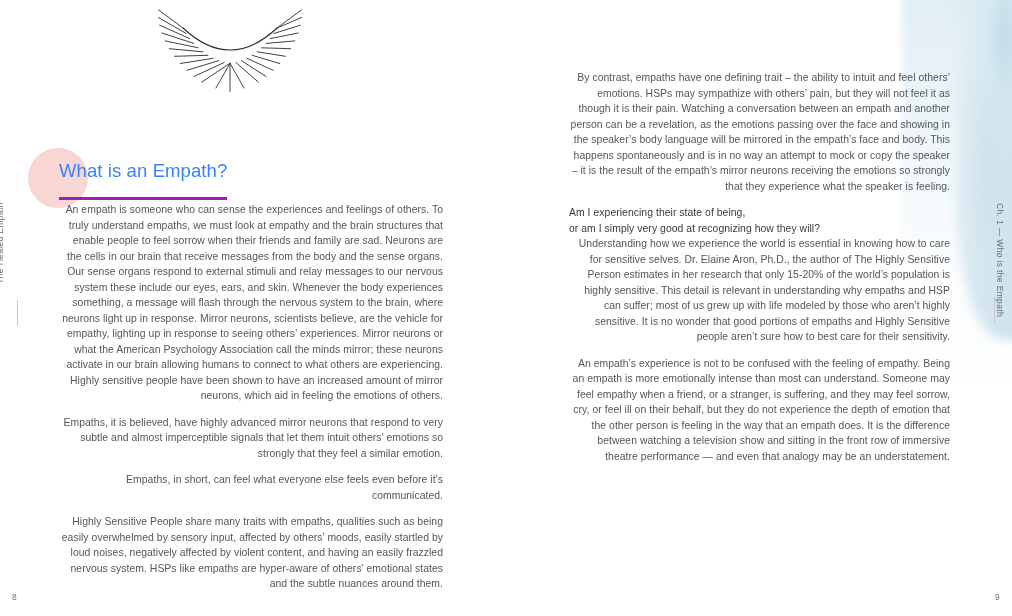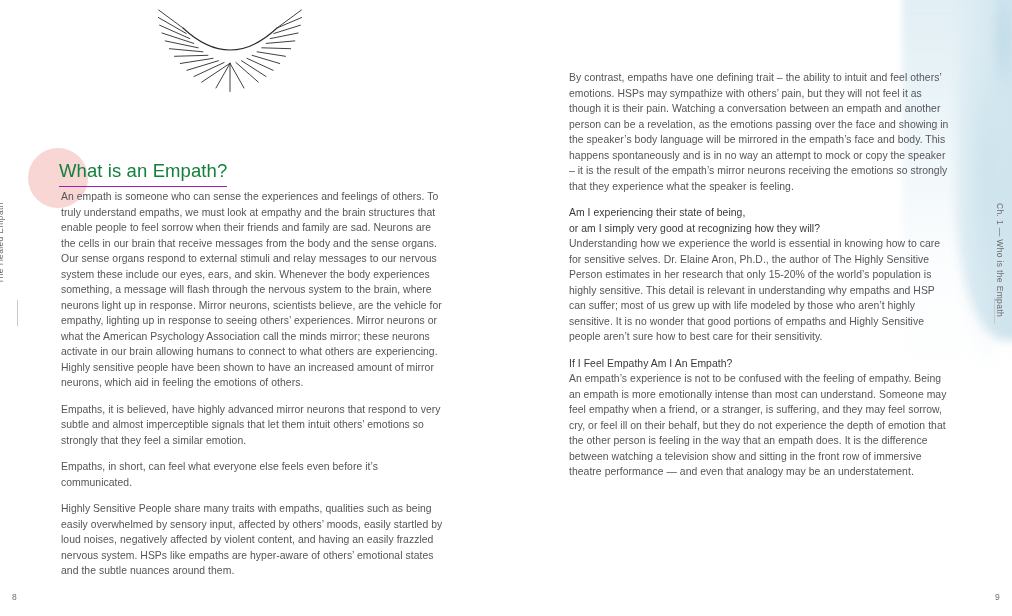--- a/index.html
+++ b/index.html
@@ -131,36 +131,36 @@
   .col-right {
     left: 63px;
     top: 70px;
     width: 381px;
   }
 
   h1.heading {
     margin: 0 0 2px 0;
     font-size: 18.5px;
     font-weight: 400;
-    color: #15803d;
+    color: #3b82f6;
     letter-spacing: 0.1px;
     line-height: 1.15;
-    padding-bottom: 5px;
-    border-bottom: 1px solid #a21caf;
+    padding-bottom: 16px;
+    border-bottom: 3px solid #a21caf;
     display: inline-block;
     position: relative;
     left: -2px;
   }
 
   p.body {
     margin: 0 0 11px 0;
     font-size: 10.4px;
     line-height: 15.5px;
     color: #55555a;
-    text-align: left;
+    text-align: right;
     letter-spacing: 0.05px;
   }
   p.body.tight { margin-bottom: 0; }
   p.body.first { }
 
   h2.subhead {
     margin: 0 0 0 0;
     font-size: 10.4px;
     line-height: 15.5px;
     font-weight: 400;
@@ -242,21 +242,20 @@
       <p class="body">By contrast, empaths have one defining trait – the ability to intuit and feel others’ emotions. HSPs may sympathize with others’ pain, but they will not feel it as though it is their pain. Watching a conversation between an empath and another person can be a revelation, as the emotions passing over the face and showing in the speaker’s body language will be mirrored in the empath’s face and body. This happens spontaneously and is in no way an attempt to mock or copy the speaker – it is the result of the empath’s mirror neurons receiving the emotions so strongly that they experience what the speaker is feeling.</p>
 
 
       <div class="subhead-block">
         <h2 class="subhead">Am I experiencing their state of being,</h2>
         <h2 class="subhead">or am I simply very good at recognizing how they will?</h2>
         <p class="body tight">Understanding how we experience the world is essential in knowing how to care for sensitive selves. Dr. Elaine Aron, Ph.D., the author of The Highly Sensitive Person estimates in her research that only 15-20% of the world’s population is highly sensitive. This detail is relevant in understanding why empaths and HSP can suffer; most of us grew up with life modeled by those who aren’t highly sensitive. It is no wonder that good portions of empaths and Highly Sensitive people aren’t sure how to best care for their sensitivity.</p>
       </div>
 
       <div class="subhead-block subhead-gap">
-        <h2 class="subhead">If I Feel Empathy Am I An Empath?</h2>
         <p class="body tight">An empath’s experience is not to be confused with the feeling of empathy. Being an empath is more emotionally intense than most can understand. Someone may feel empathy when a friend, or a stranger, is suffering, and they may feel sorrow, cry, or feel ill on their behalf, but they do not experience the depth of emotion that the other person is feeling in the way that an empath does. It is the difference between watching a television show and sitting in the front row of immersive theatre performance — and even that analogy may be an understatement.</p>
       </div>
 
     </div>
 
     <div class="folio folio-right">9</div>
   </div>
 
 </div>
 

